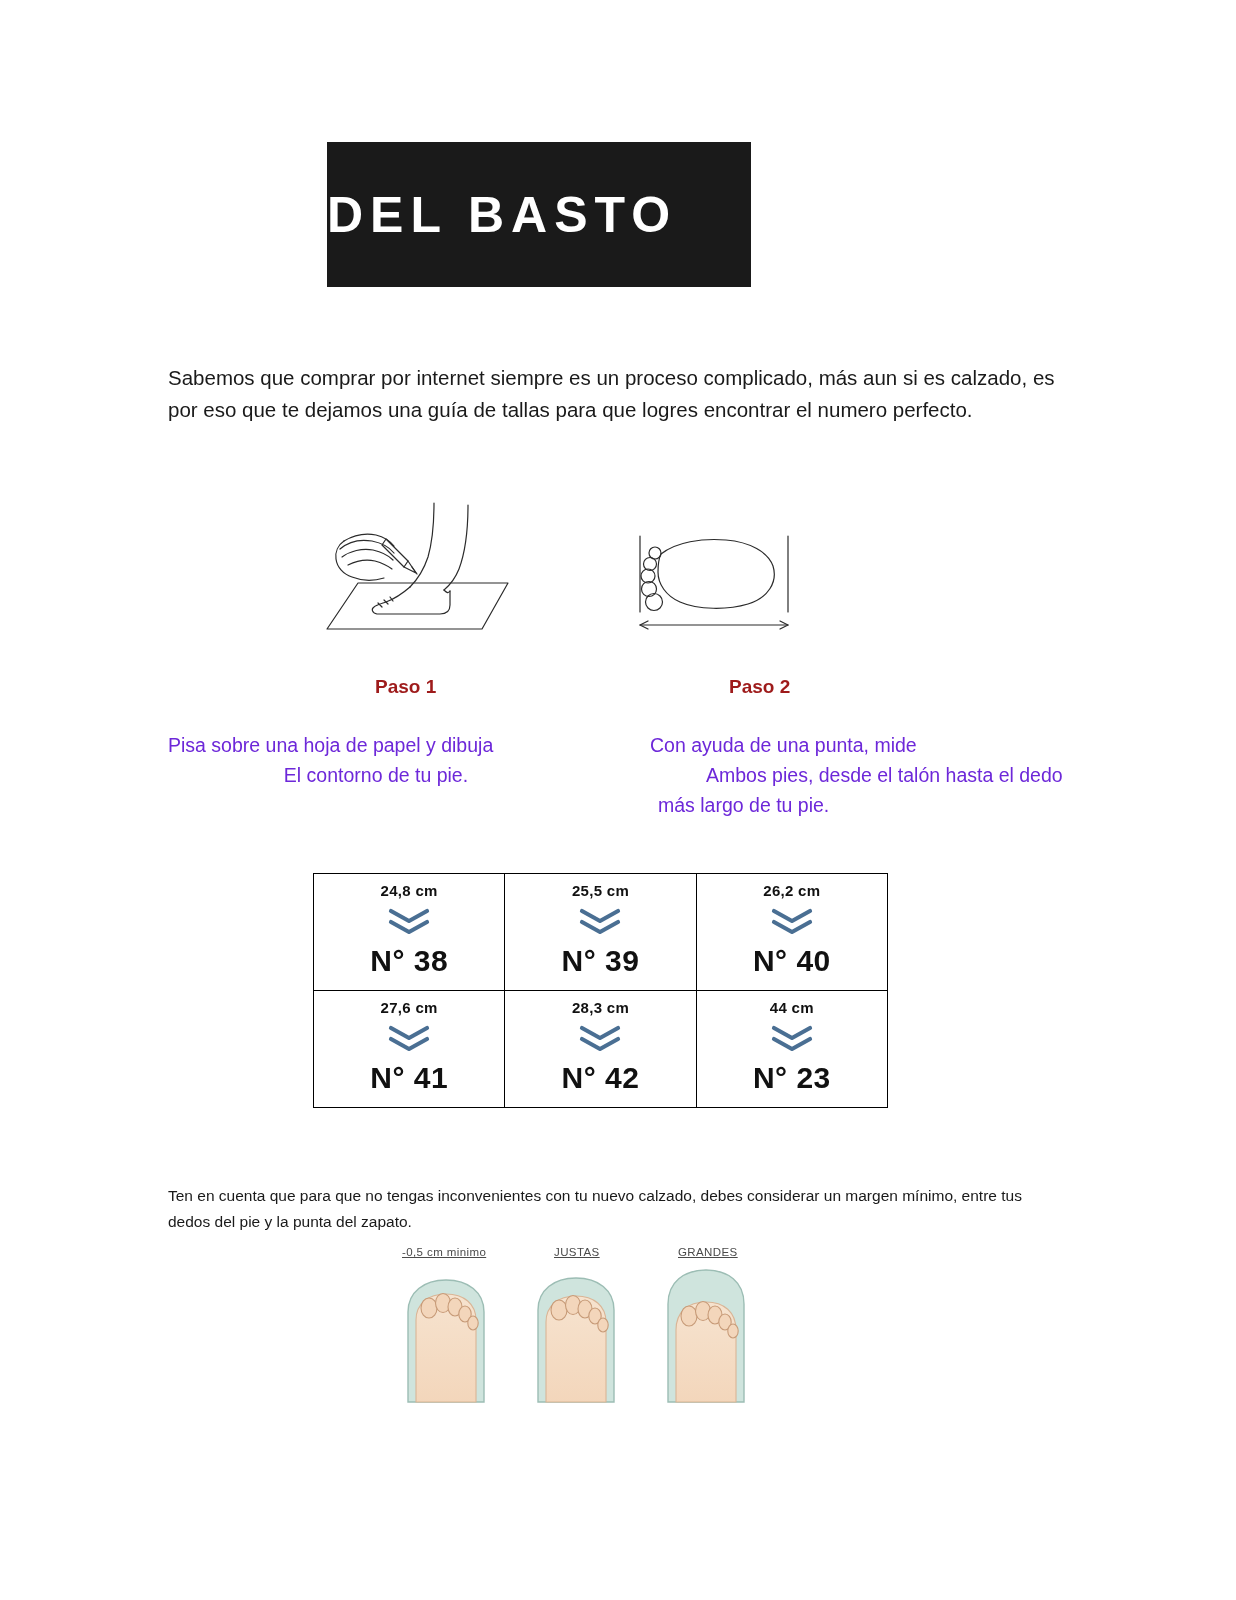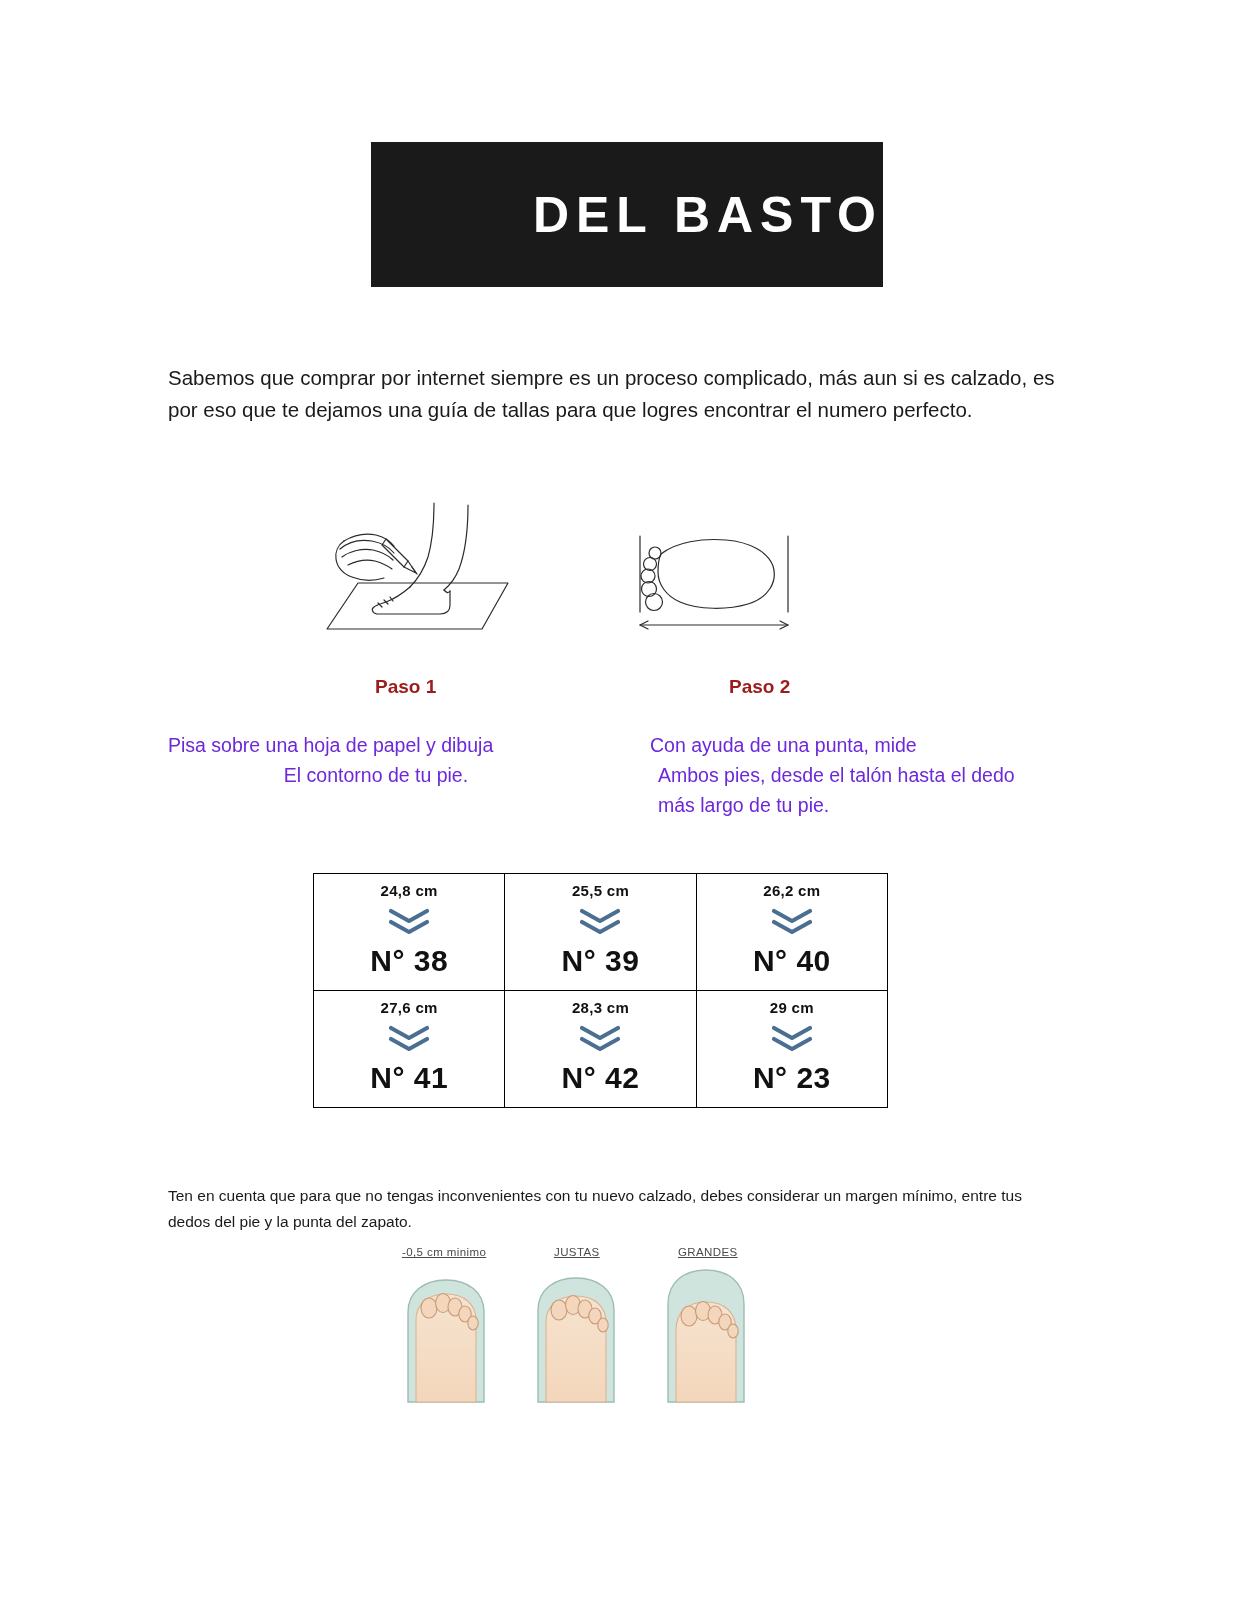--- a/index.html
+++ b/index.html
@@ -19,27 +19,26 @@
     position: relative;
     width: 1236px;
     height: 1600px;
   }
 
   
   .logo-box {
     position: absolute;
     left: 327px;
     top: 142px;
-    width: 512px;
+    width: 424px;
     height: 145px;
     background: #1a1a1a;
     display: flex;
     align-items: center;
-    justify-content: flex-end;
-    margin-left: 44px;
+    justify-content: flex-start;
   }
   .logo-text {
     color: #ffffff;
     font-size: 50px;
     font-weight: bold;
     letter-spacing: 7px;
     font-family: "Liberation Sans", sans-serif;
   }
 
   
@@ -82,21 +81,21 @@
   
   .step-text {
     position: absolute;
     font-size: 19.5px;
     line-height: 30px;
     color: #6d28d9;
   }
   .step-text.t1 { left: 168px; top: 730px; width: 380px; }
   .step-text.t1 .l2 { display: block; text-align: center; padding-left: 36px; }
   .step-text.t2 { left: 650px; top: 730px; width: 420px; }
-  .step-text.t2 .l2 { display: block; padding-left: 8px; }
+  .step-text.t2 .l2 { display: block; padding-left: 8px; margin-left: 48px; }
   .step-text.t2 .l3 { display: block; padding-left: 8px; }
 
   
   .size-table {
     position: absolute;
     left: 313px;
     top: 873px;
     width: 575px;
     border-collapse: collapse;
   }
@@ -274,21 +273,21 @@
         <div class="cm-label">28,3 cm</div>
         <svg class="chev" viewBox="0 0 46 34">
           <g fill="none" stroke="#4a6f93" stroke-width="4.2" stroke-linecap="round" stroke-linejoin="round">
             <polyline points="5,5 23,15 41,5"></polyline>
             <polyline points="5,16 23,26 41,16"></polyline>
           </g>
         </svg>
         <div class="size-label">N° 42</div>
       </td>
       <td>
-        <div class="cm-label">29 cm</div>
+        <div class="cm-label">44 cm</div>
         <svg class="chev" viewBox="0 0 46 34">
           <g fill="none" stroke="#4a6f93" stroke-width="4.2" stroke-linecap="round" stroke-linejoin="round">
             <polyline points="5,5 23,15 41,5"></polyline>
             <polyline points="5,16 23,26 41,16"></polyline>
           </g>
         </svg>
         <div class="size-label">N° 23</div>
       </td>
     </tr>
   </tbody>

